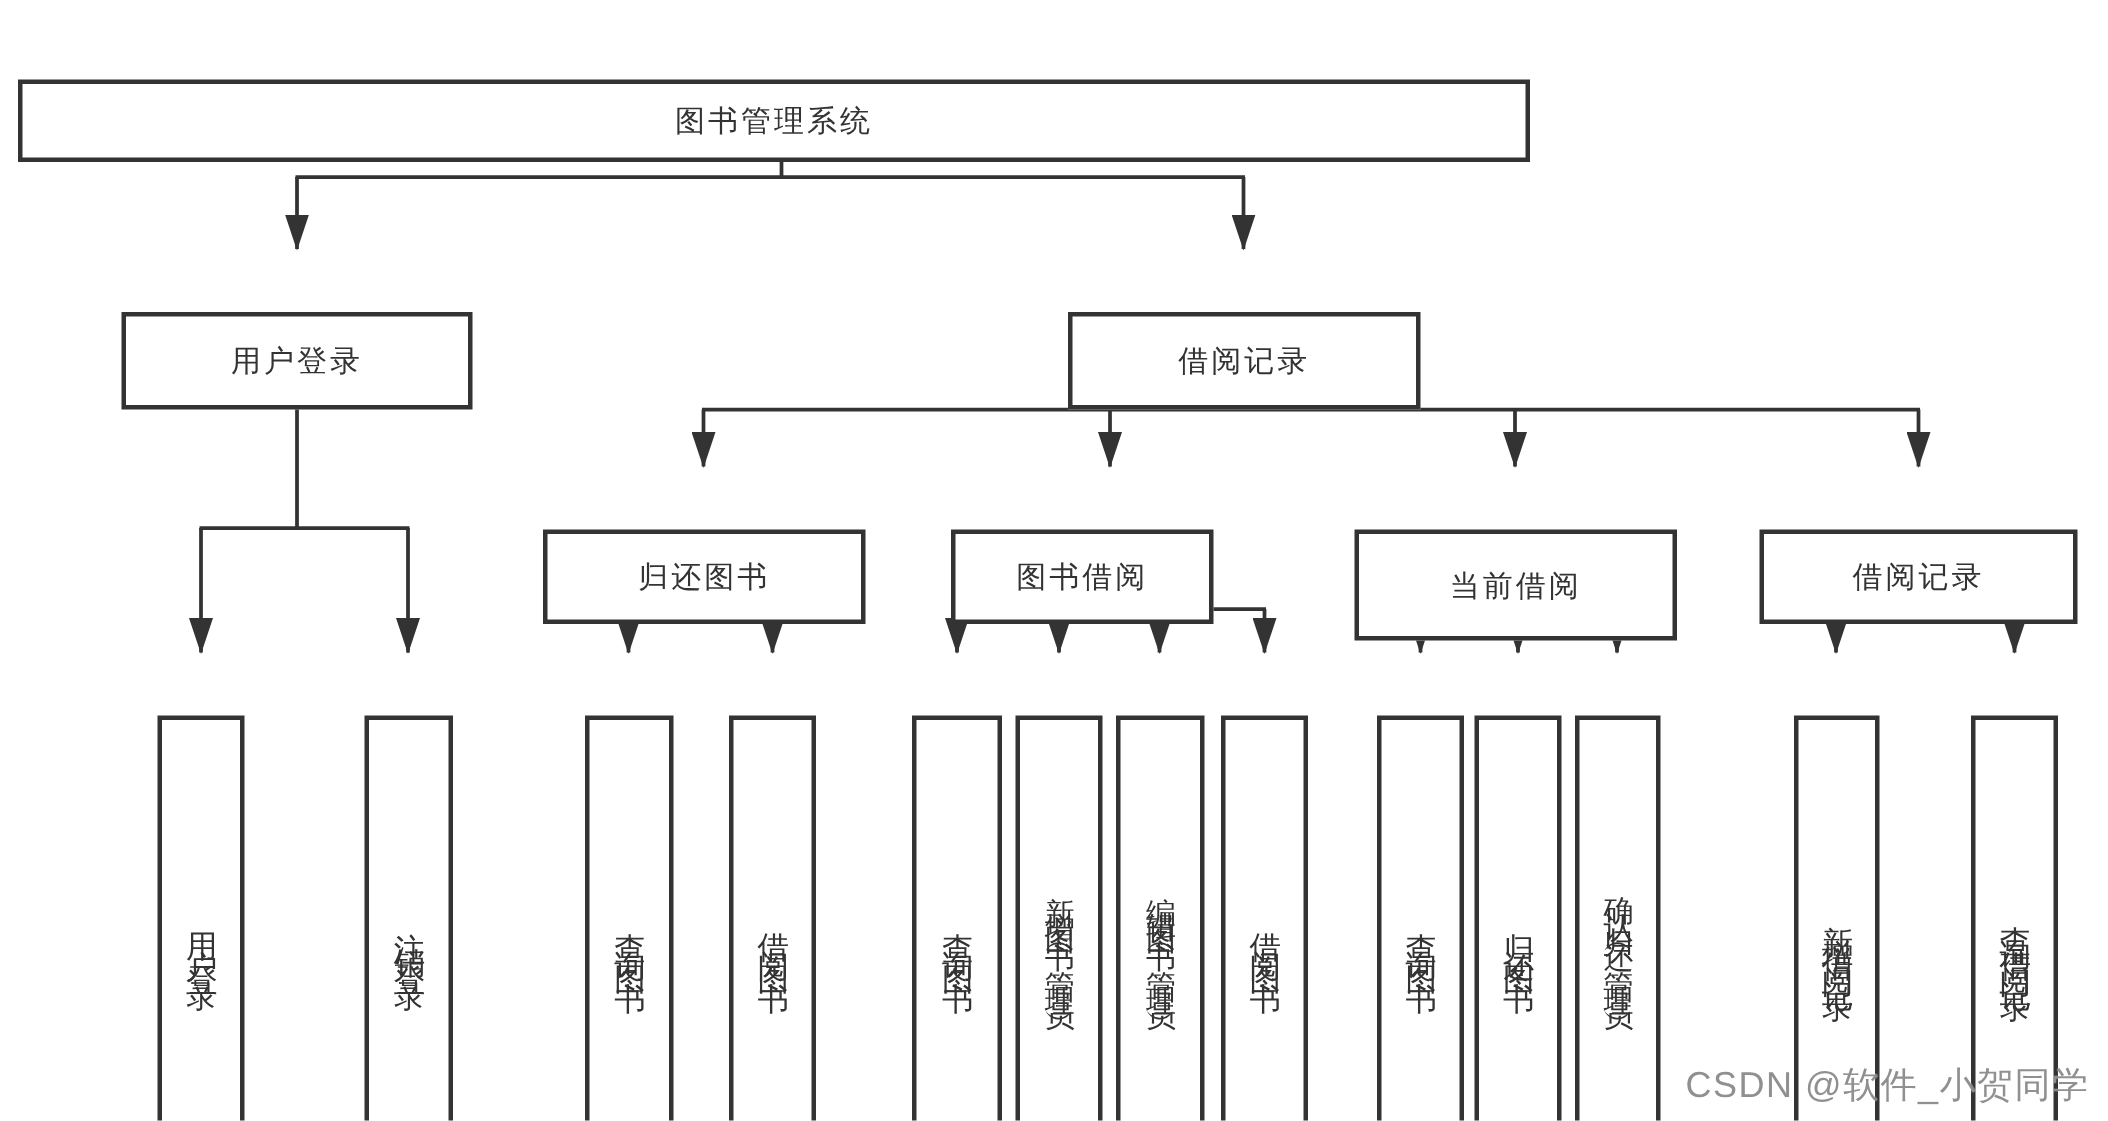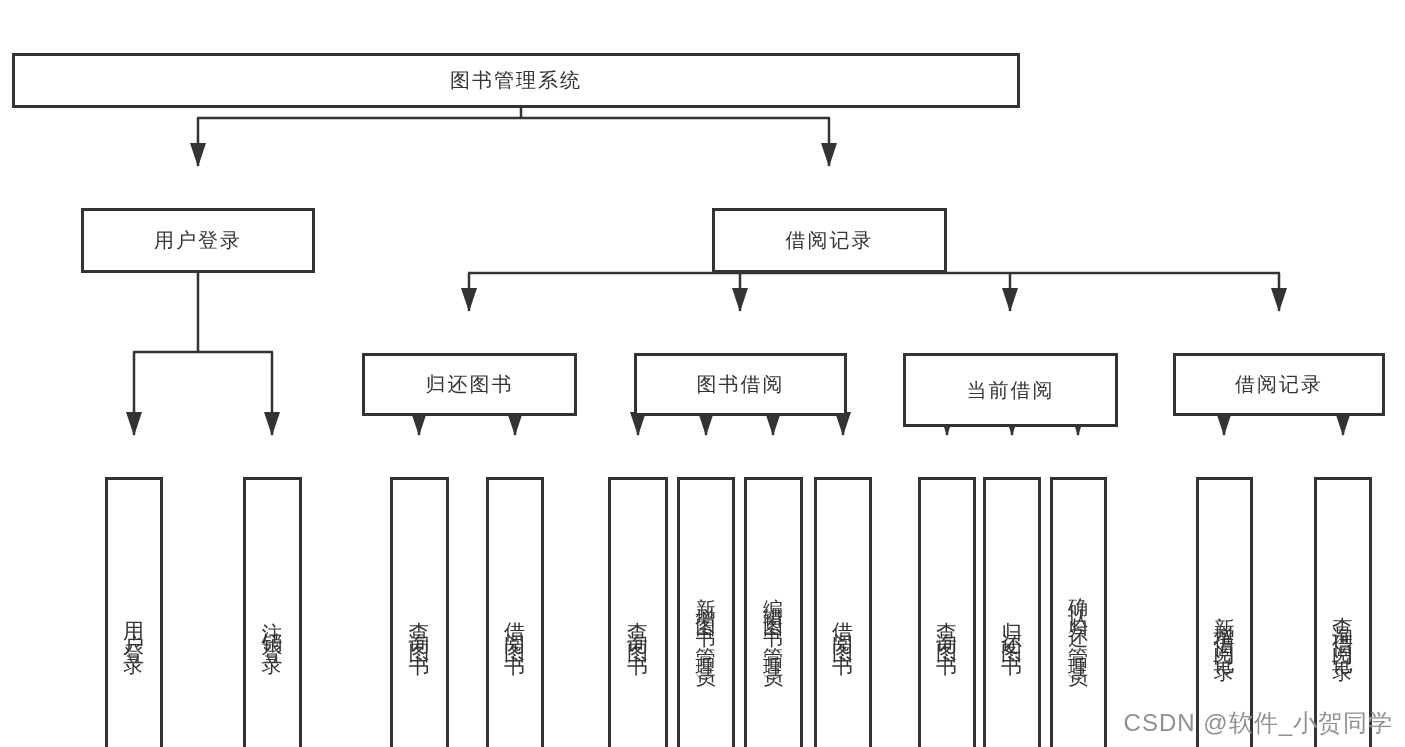--- a/index.html
+++ b/index.html
@@ -42,21 +42,21 @@
   .sp-wide  { font-size: 21px; letter-spacing: 11px; }
   .sp-med   { font-size: 21px; letter-spacing: 9px;  }
   .sp-tight { font-size: 20px; letter-spacing: 10px; }
   
   .n-root          { left: 12px;   top: 13px;  width: 1008px; height: 55px; }
   
   .n-user-login    { left: 81px;   top: 168px; width: 234px;  height: 65px; }
   .n-book-mgmt     { left: 712px;  top: 168px; width: 235px;  height: 65px; }
   
   .n-new-book      { left: 362px;  top: 313px; width: 215px;  height: 63px; }
-  .n-book-borrow   { left: 634px;  top: 313px; width: 213px;  height: 63px; }
+  .n-book-borrow   { left: 634px;  top: 313px; width: 175px;  height: 63px; }
   .n-cur-borrow    { left: 903px;  top: 313px; width: 215px;  height: 74px; }
   .n-borrow-rec    { left: 1173px; top: 313px; width: 212px;  height: 63px; }
   
   .leaf { top: 437px; height: 299px; }
   .n-l-user-login     { left: 105px;  width: 58px; }
   .n-l-logout         { left: 243px;  width: 59px; }
   .n-l-query-1        { left: 390px;  width: 59px; }
   .n-l-borrow-1       { left: 486px;  width: 58px; }
   .n-l-query-2        { left: 608px;  width: 60px; }
   .n-l-add-book       { left: 677px;  width: 58px; }

